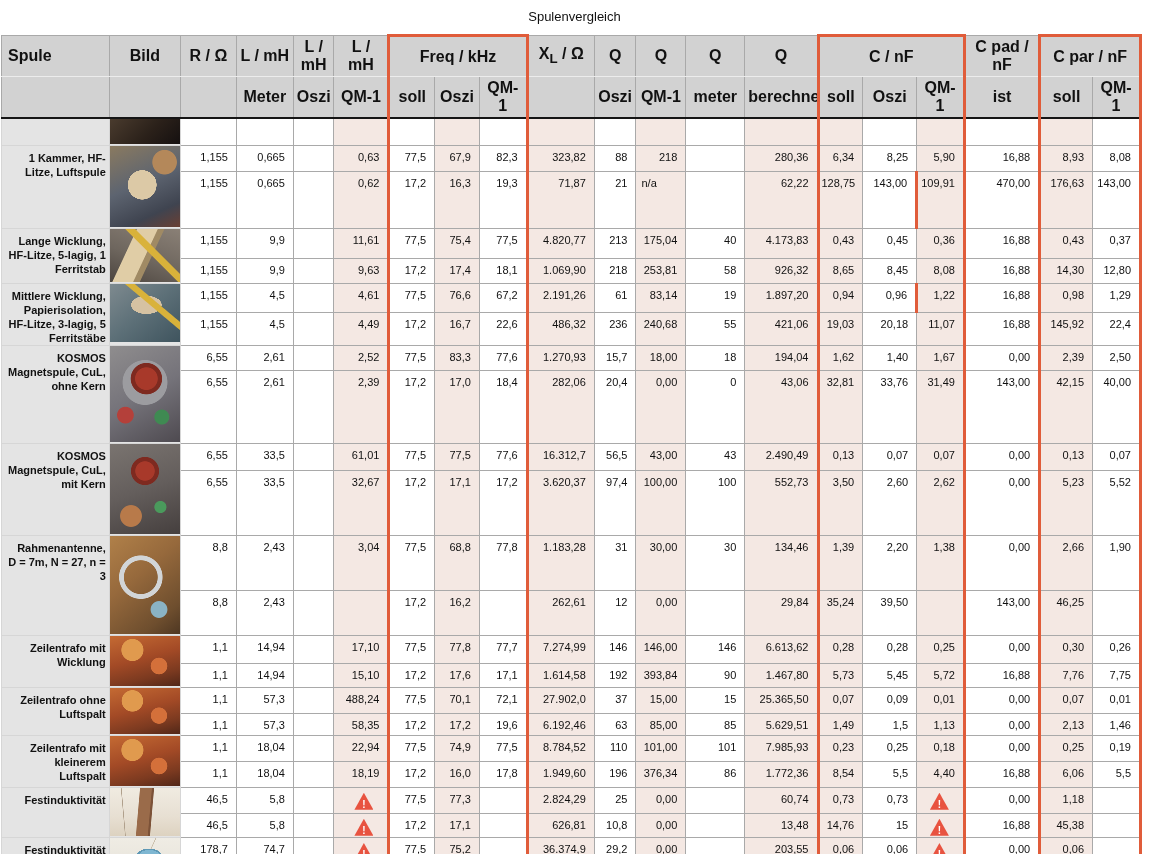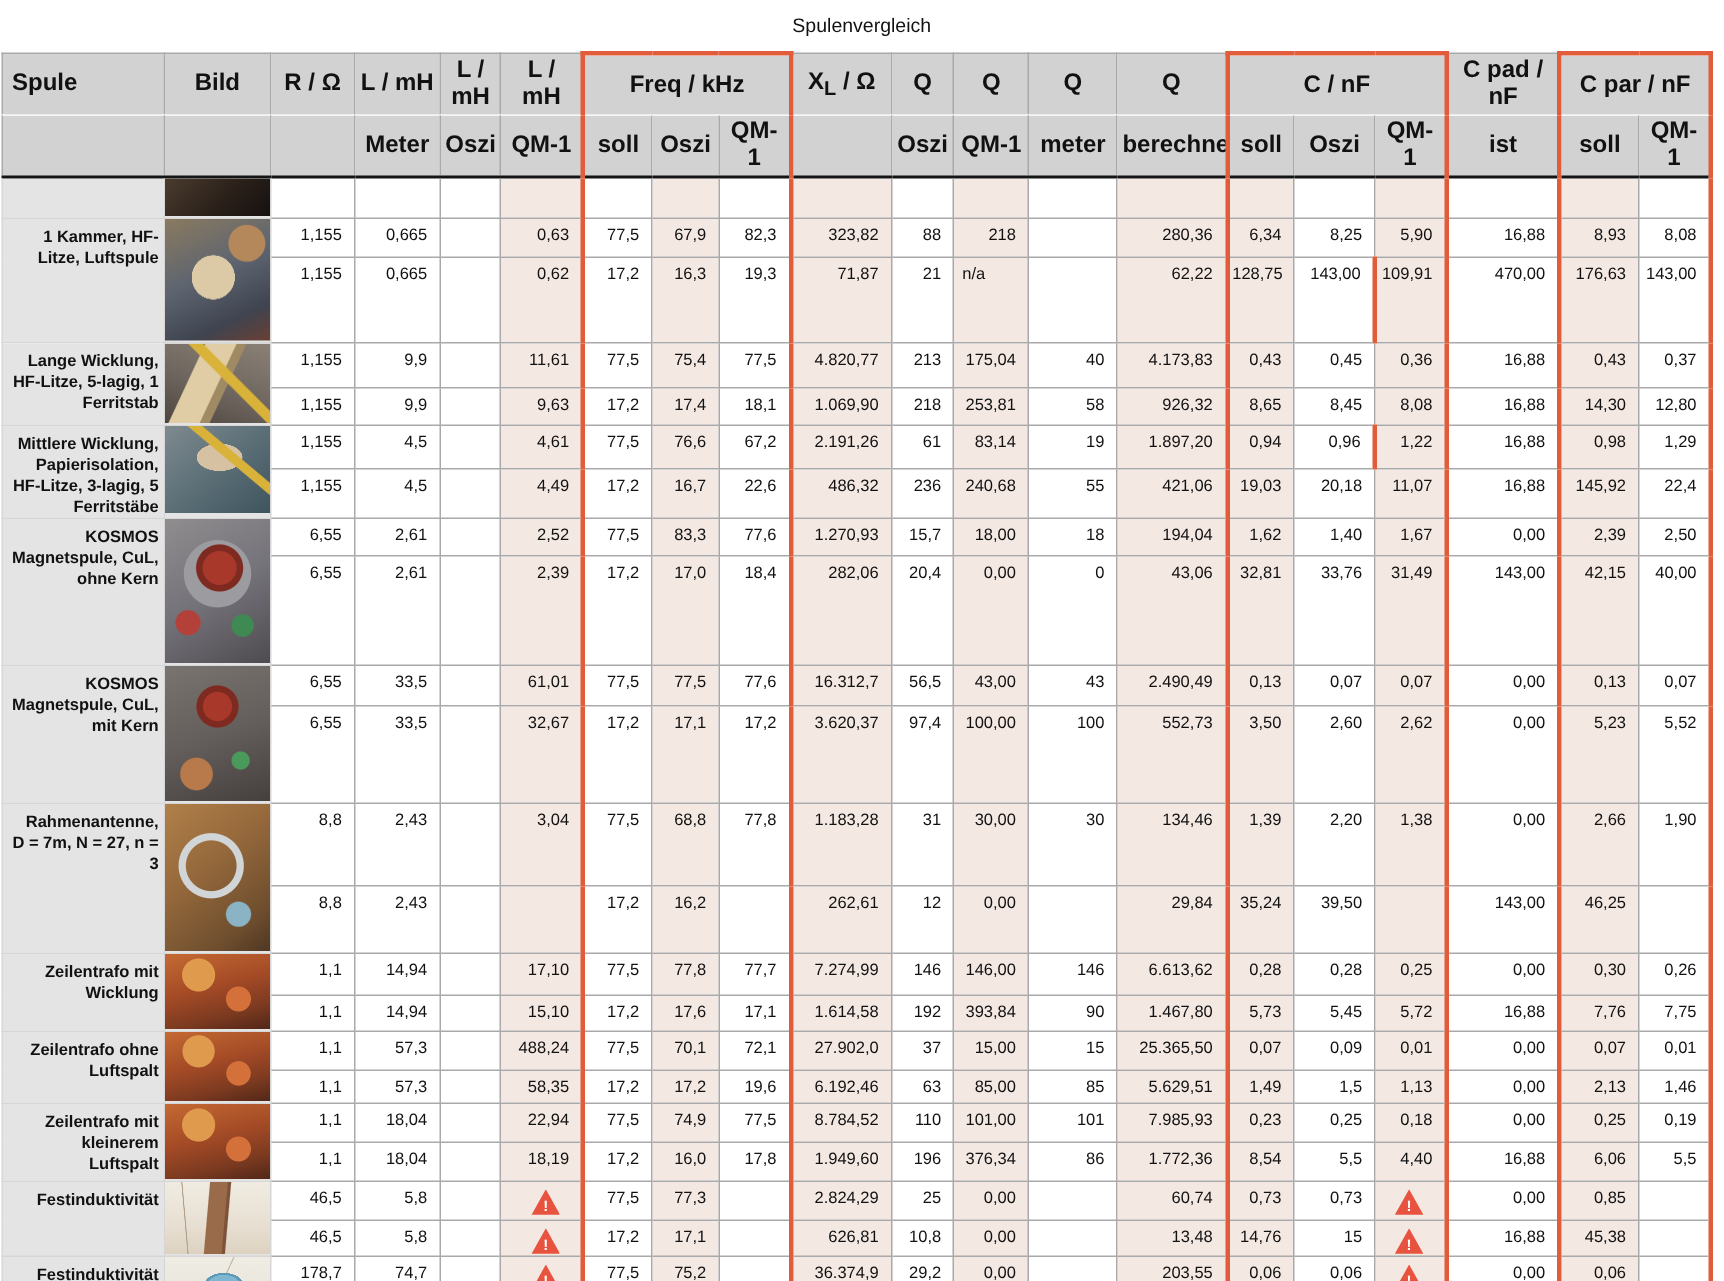--- a/index.html
+++ b/index.html
@@ -598,21 +598,21 @@
           <td class="val col6"></td>
           <td class="val col7 pink">2.824,29</td>
           <td class="val col8">25</td>
           <td class="val col9 pink">0,00</td>
           <td class="val col10"></td>
           <td class="val col11 pink">60,74</td>
           <td class="val col12 pink">0,73</td>
           <td class="val col13">0,73</td>
           <td class="val col14 pink"><span class="warn">!</span></td>
           <td class="val col15">0,00</td>
-          <td class="val col16 pink">0,85</td>
+          <td class="val col16 pink">1,18</td>
           <td class="val col17"></td>
         </tr>
         <tr style="height: 24px;">
           <td class="val col0">46,5</td>
           <td class="val col1">5,8</td>
           <td class="val col2"></td>
           <td class="val col3 pink"><span class="warn">!</span></td>
           <td class="val col4">17,2</td>
           <td class="val col5 pink">17,1</td>
           <td class="val col6"></td>

